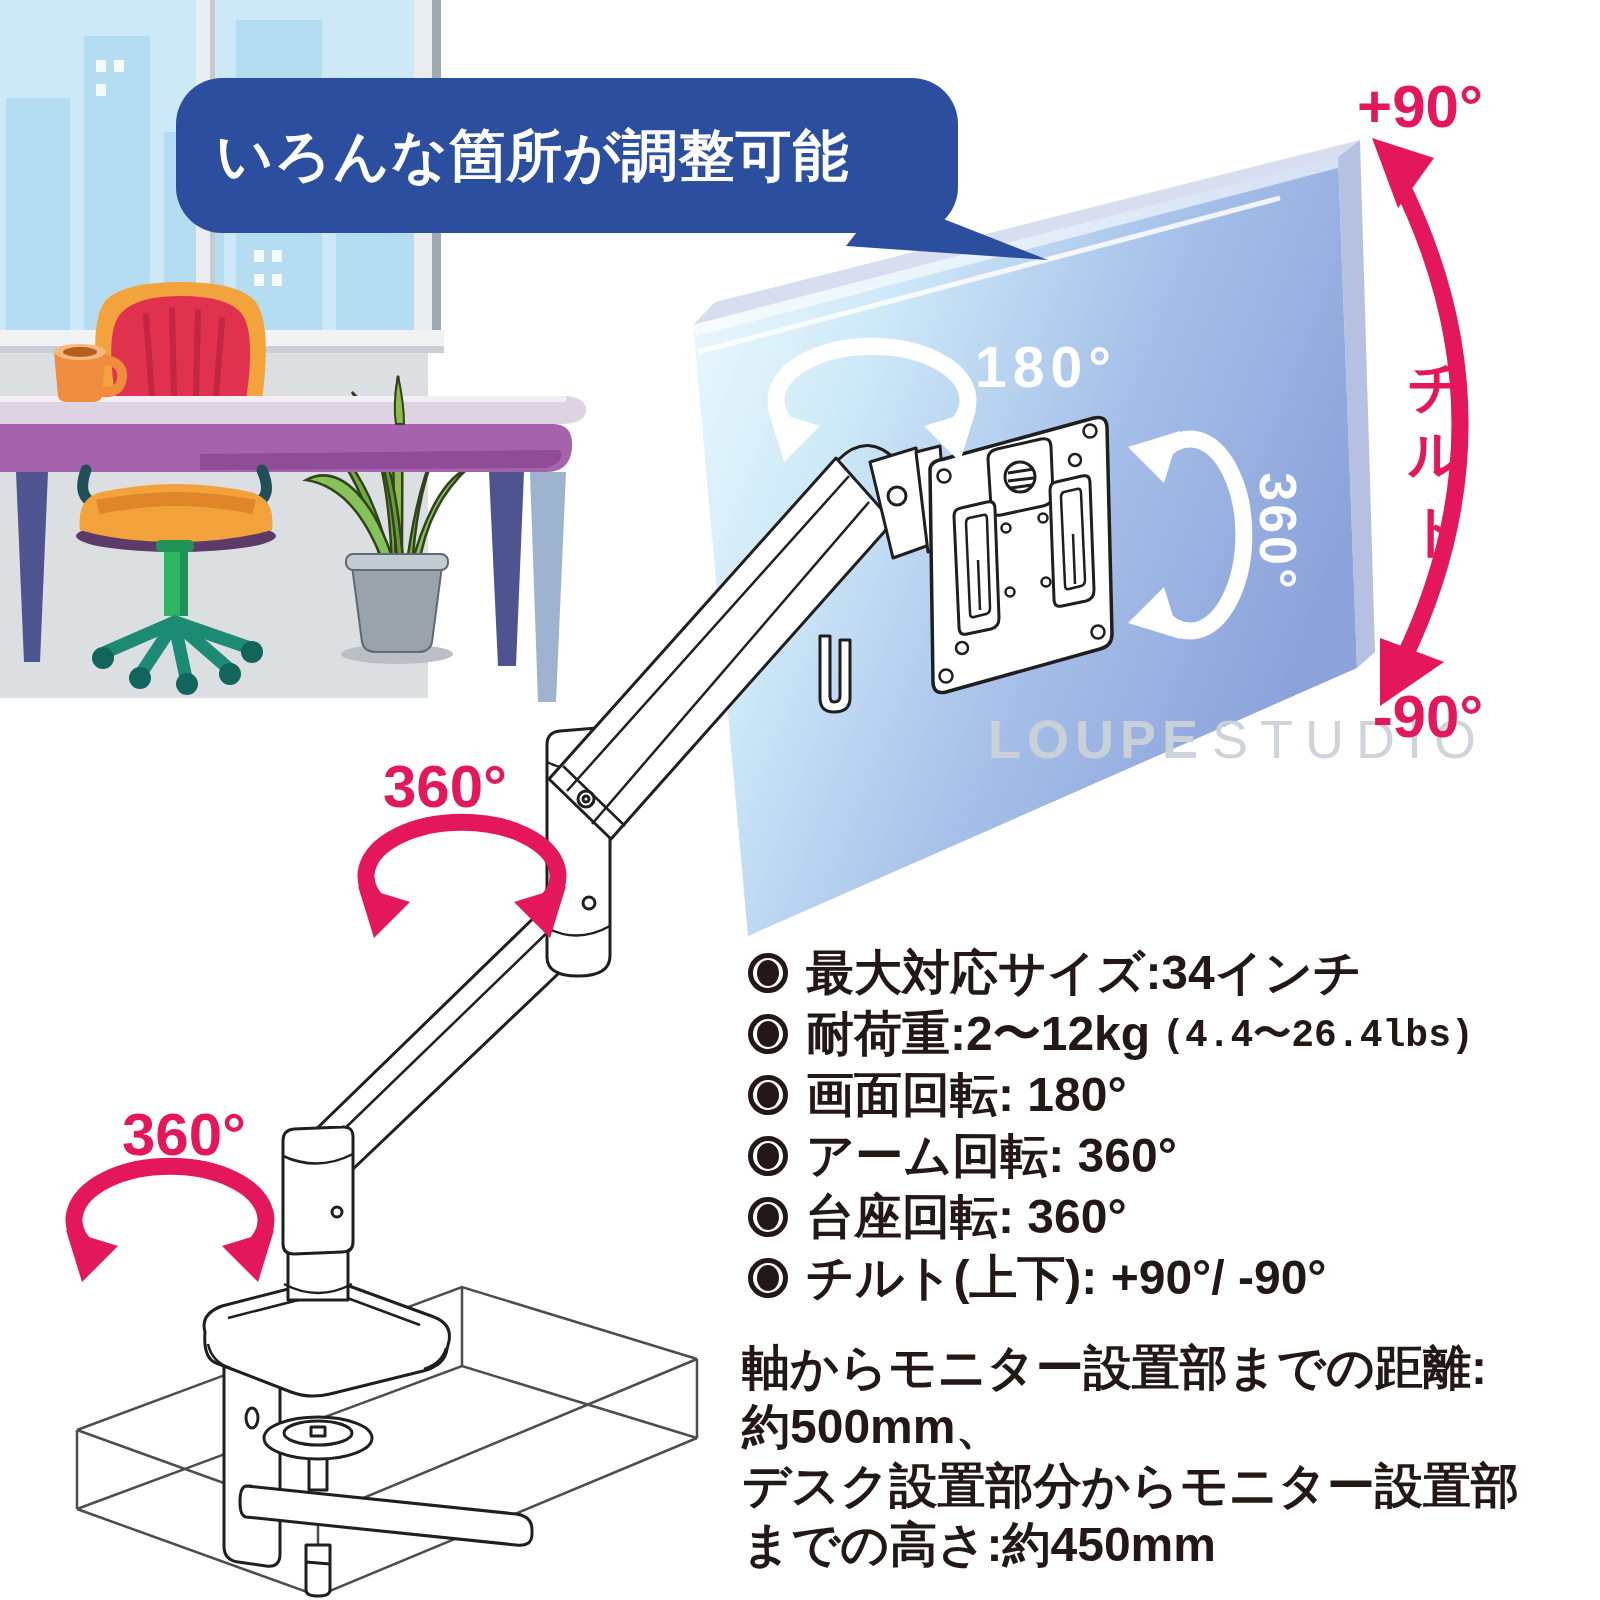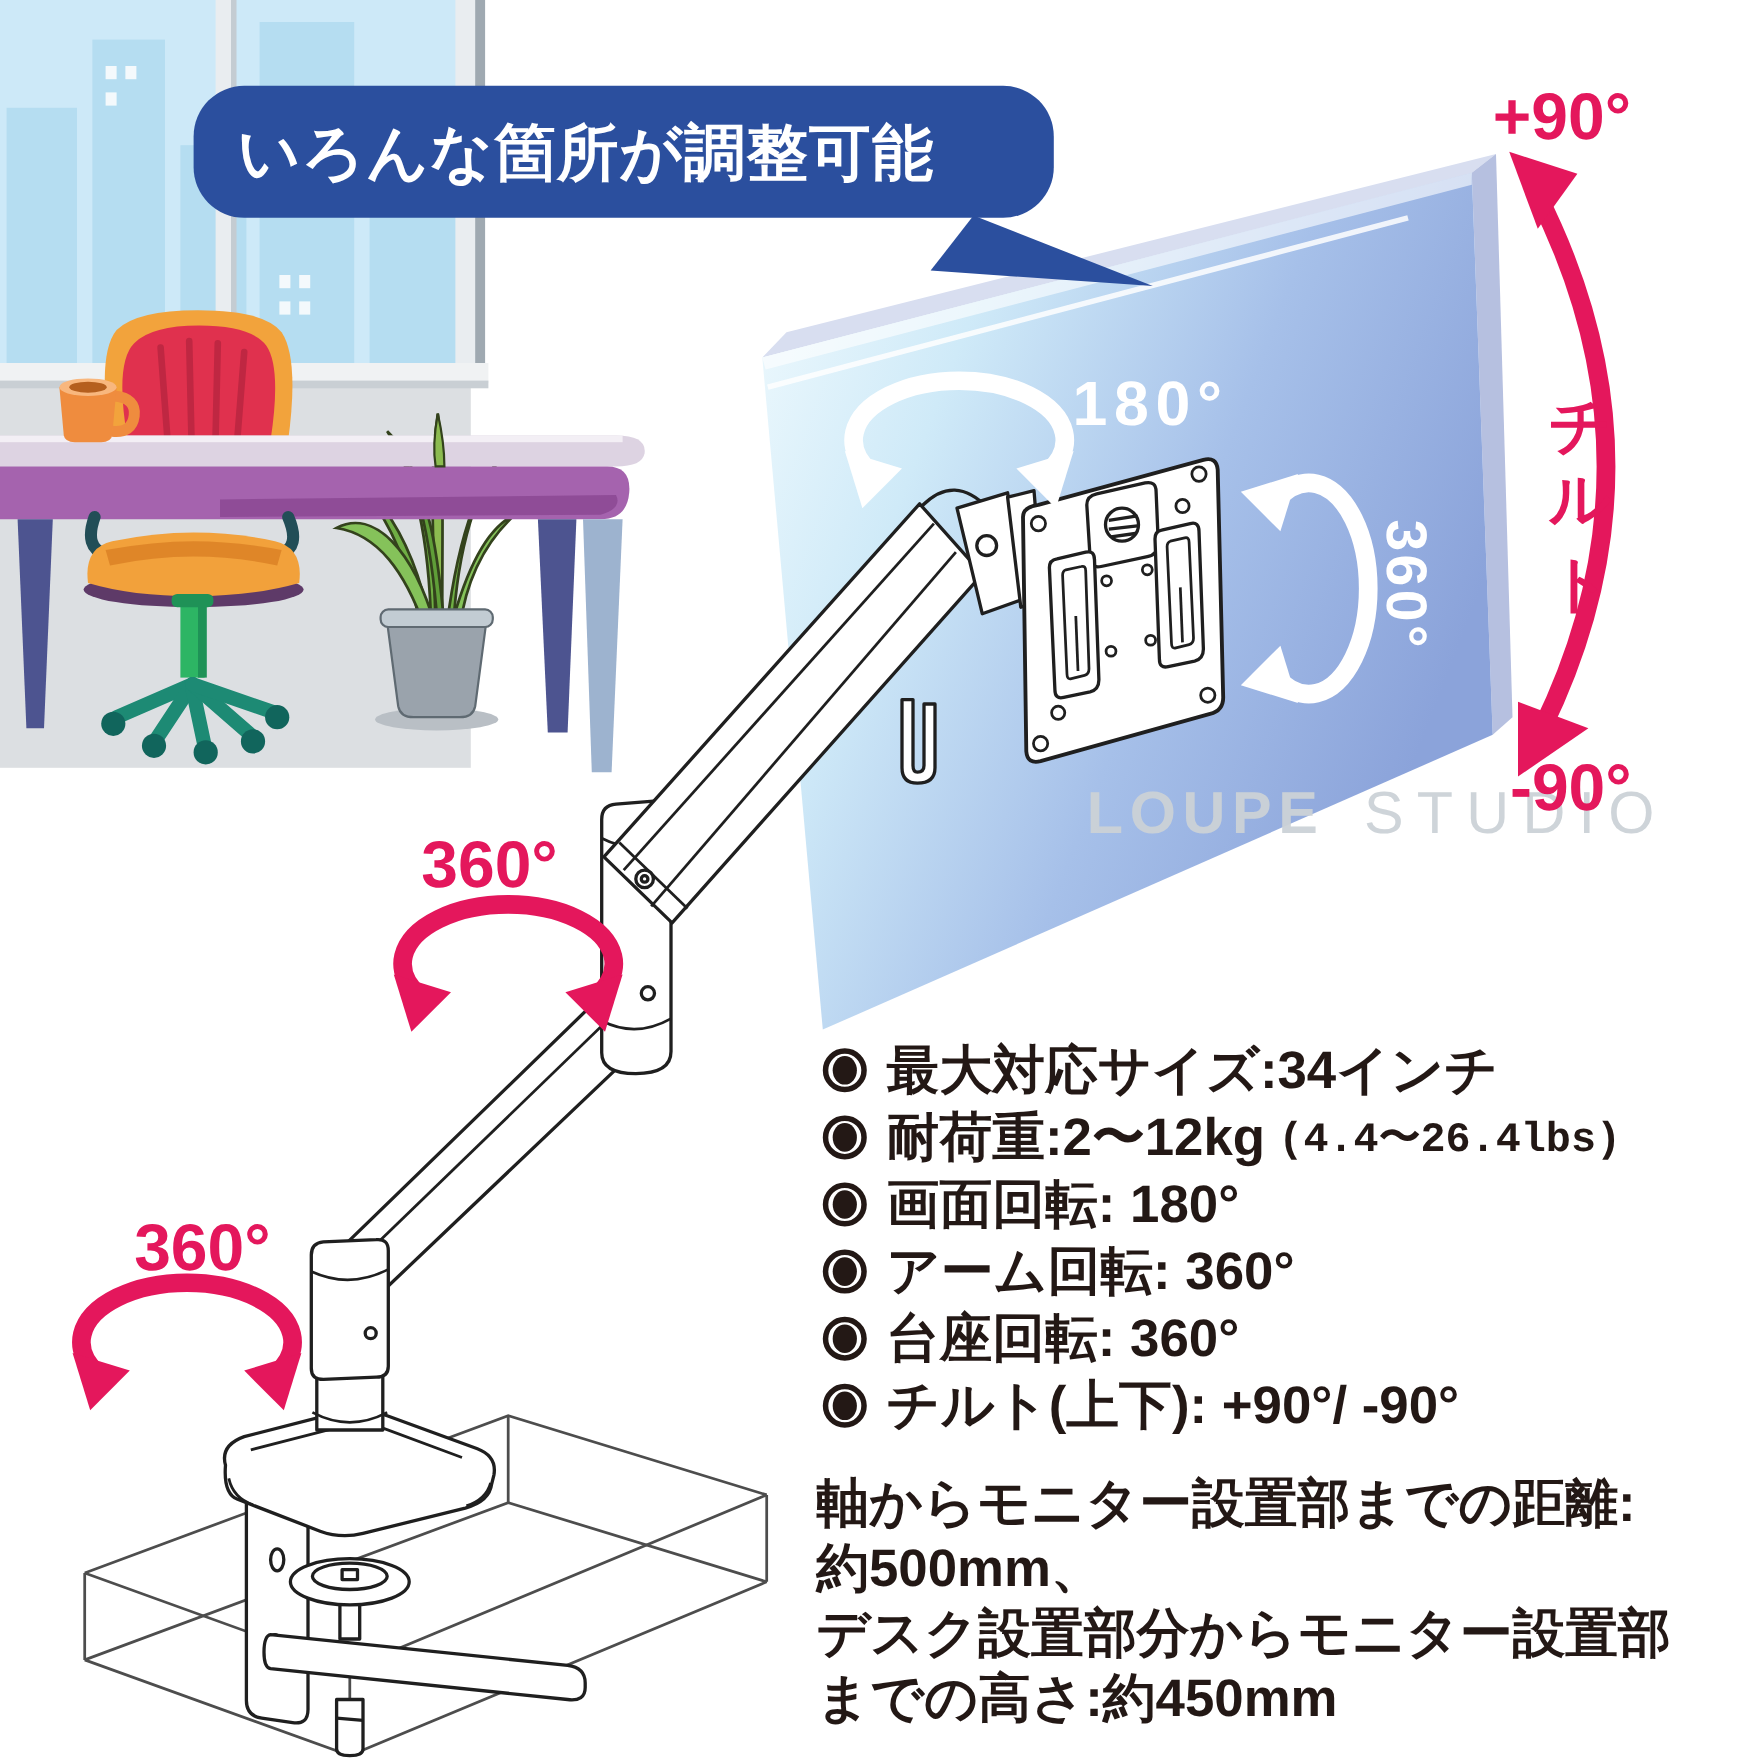--- a/index.html
+++ b/index.html
@@ -3,21 +3,21 @@
 <meta charset="utf-8">
 <style>
   html,body{margin:0;padding:0;background:#ffffff;}
   .canvas{
     position:relative;width:1600px;height:1600px;background:#ffffff;overflow:hidden;
     font-family:"Liberation Sans","DejaVu Sans",sans-serif;color:#231815;
   }
   .canvas svg{position:absolute;left:0;top:0;}
   
   .bubble{
-    position:absolute;left:176px;top:78px;width:782px;height:120px;
+    position:absolute;left:176px;top:78px;width:782px;height:155px;
     background:#2b4f9e;border-radius:46px;color:#ffffff;font-weight:bold;
     font-size:56px;line-height:67px;display:flex;flex-direction:column;justify-content:center;
     padding-left:40px;box-sizing:border-box;letter-spacing:1px;white-space:nowrap;z-index:6;
   }
   
   .lbl{position:absolute;font-weight:bold;transform:translate(-50%,-50%);white-space:nowrap;z-index:5;}
   .lbl.pink{color:#e4175c;}
   .lbl.white{color:#ffffff;}
   #deg180{left:1046px;top:367px;font-size:57px;letter-spacing:6px;}
   #deg360-screen{left:1278px;top:532px;font-size:52px;letter-spacing:3px;transform:translate(-50%,-50%) rotate(90deg);}
@@ -29,21 +29,21 @@
   
   .specs{position:absolute;left:748px;top:942px;z-index:5;}
   .spec-row{display:flex;align-items:center;height:61px;font-size:48px;font-weight:bold;color:#231815;white-space:nowrap;}
   .bullet{width:40px;height:40px;border:5px solid #231815;border-radius:50%;margin-right:18px;
     display:inline-flex;align-items:center;justify-content:center;flex:0 0 auto;box-sizing:border-box;}
   .bullet::after{content:"";width:22px;height:26px;background:#231815;border-radius:50%;}
   .spec-suffix{font-size:38px;font-weight:600;margin-left:12px;font-family:Liberation Mono, monospace;}
   
   .dims{position:absolute;left:742px;top:1338px;font-size:48px;font-weight:bold;line-height:59px;color:#231815;white-space:nowrap;z-index:5;}
   
-  .watermark{position:absolute;left:988px;top:708px;font-size:54px;color:#ccd2d7;display:flex;gap:36px;align-items:baseline;z-index:4;opacity:.95;justify-content:flex-end;}
+  .watermark{position:absolute;left:988px;top:708px;font-size:54px;color:#ccd2d7;display:flex;gap:8px;align-items:baseline;z-index:4;opacity:.95;justify-content:flex-end;}
   .wm1{font-weight:bold;letter-spacing:6px;}
   .wm2{font-weight:300;letter-spacing:12px;}
 </style>
 </head>
 <body>
 
 <div class="canvas">
 
   <svg width="640" height="720" viewBox="0 0 640 720">
 

